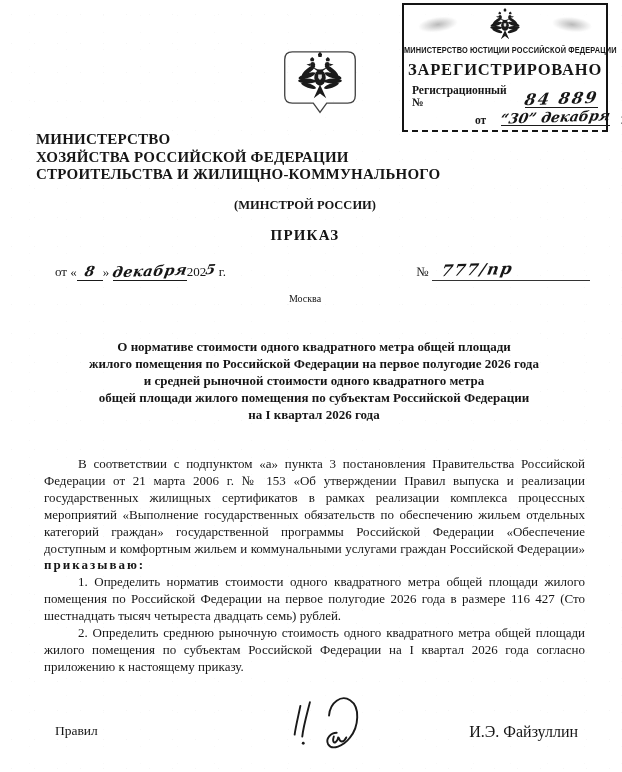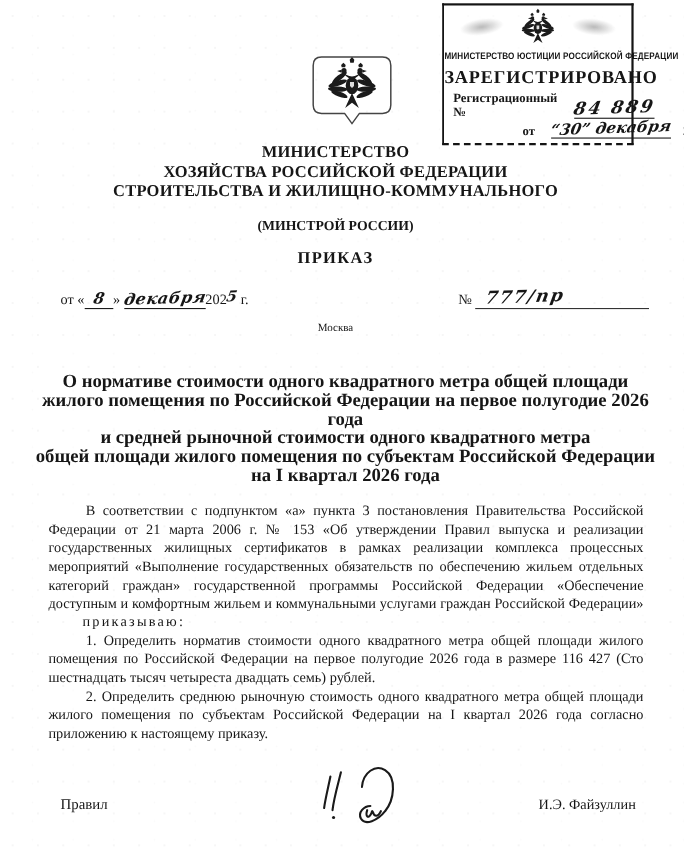--- a/index.html
+++ b/index.html
@@ -13,21 +13,21 @@
       radial-gradient(circle, rgba(0,0,0,0.025) 0.6px, transparent 1px);
     background-size:23px 29px, 37px 17px;
     background-position:0 0, 11px 7px;
     color:#161616;
     font-family:"Liberation Serif", serif;
     overflow:hidden;
   }
 
   
   .reg-stamp{
-    position:absolute; left:402px; top:3px; width:174px; height:129px;
+    position:absolute; left:402px; top:3px; width:206px; height:129px;
     border:2.5px solid #141414; border-bottom-style:dashed;
     box-sizing:border-box; text-align:center;
     background:rgba(255,255,255,0.6);
   }
   .stamp-top{position:relative;height:38px;}
   .stamp-eagle{position:absolute;left:50%;top:2px;transform:translateX(-50%);}
   .smudge{
     position:absolute;top:12px;width:40px;height:15px;border-radius:50%;
     background:radial-gradient(closest-side, rgba(70,70,70,0.38), rgba(90,90,90,0.12) 70%, transparent);
     filter:blur(0.6px);
@@ -62,22 +62,22 @@
   }
   .stamp-num{font-size:16px;letter-spacing:2px;}
   .stamp-date{font-size:14px;}
   .stamp-year-hand{font-size:14px;}
 
   
   .emblem{position:absolute;left:278px;top:48px;}
 
   
   .ministry-heading{
-    position:absolute;top:131px;left:0;right:12px;text-align:center;
-    font-weight:bold;font-size:15px;line-height:17.6px;letter-spacing:0.2px;
+    position:absolute;top:131px;left:0;right:12px;
+    font-weight:bold;font-size:15px;line-height:17.6px;letter-spacing:0.2px;padding-left:36px;
   }
   .short-name{
     position:absolute;top:198px;left:0;right:12px;text-align:center;
     font-weight:bold;font-size:12.5px;
   }
   .doc-type{
     position:absolute;top:227px;left:0;right:12px;text-align:center;
     font-weight:bold;font-size:15px;letter-spacing:1.2px;
   }
 
@@ -100,34 +100,34 @@
   }
   .hand-num{font-size:16px;letter-spacing:1.5px;position:relative;top:-1px;}
 
   .city{
     position:absolute;top:293px;left:0;right:12px;text-align:center;font-size:10px;
   }
 
   
   .title-block{
     position:absolute;top:338px;left:30px;right:24px;
-    text-align:center;font-weight:bold;font-size:17px;line-height:17px;
+    text-align:center;font-weight:bold;font-size:13px;line-height:17px;
   }
 
   
   .body-block{
     position:absolute;top:456px;left:44px;width:541px;
     font-size:13px;line-height:16.9px;text-align:justify;
   }
   .body-block p{margin:0;text-indent:34px;}
-  .decree{font-weight:normal;letter-spacing:2px;margin-left:31px;}
+  .decree{font-weight:bold;letter-spacing:2px;}
 
   
   .sig-position{position:absolute;left:55px;top:723px;font-size:13.5px;}
-  .sig-name{position:absolute;right:44px;top:723px;font-size:13px;}
+  .sig-name{position:absolute;right:44px;top:723px;font-size:16px;}
   .sig-mark{position:absolute;left:287px;top:692px;}
 </style>
 </head>
 <body>
 
 <svg width="0" height="0" style="position:absolute" aria-hidden="true">
   <defs>
     <symbol id="eagle" viewBox="0 0 100 100">
       <g fill="#1b1b1b">
         <path d="M46 8 l4 -5 4 5 -1 5 h-6 z"></path>

